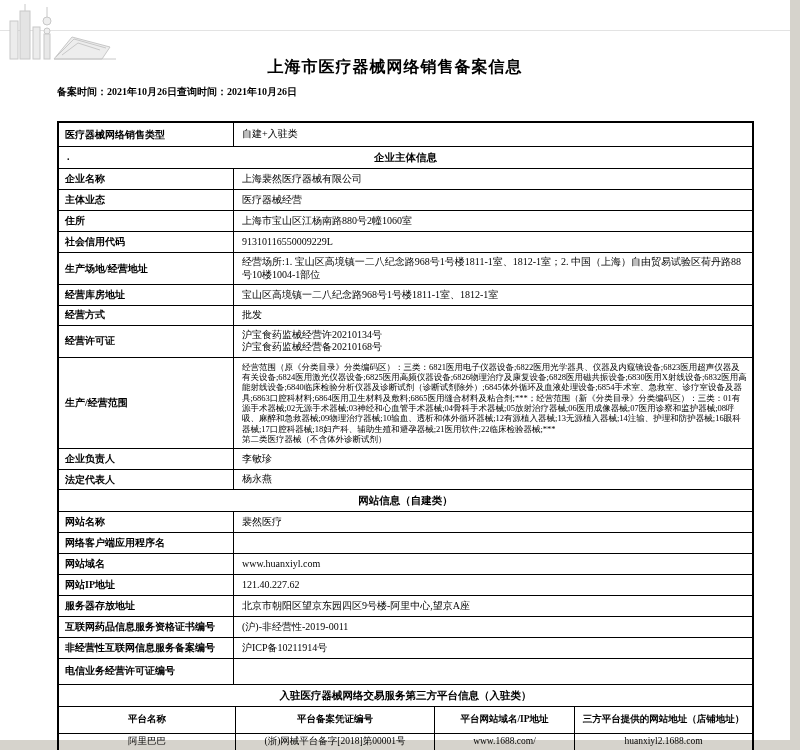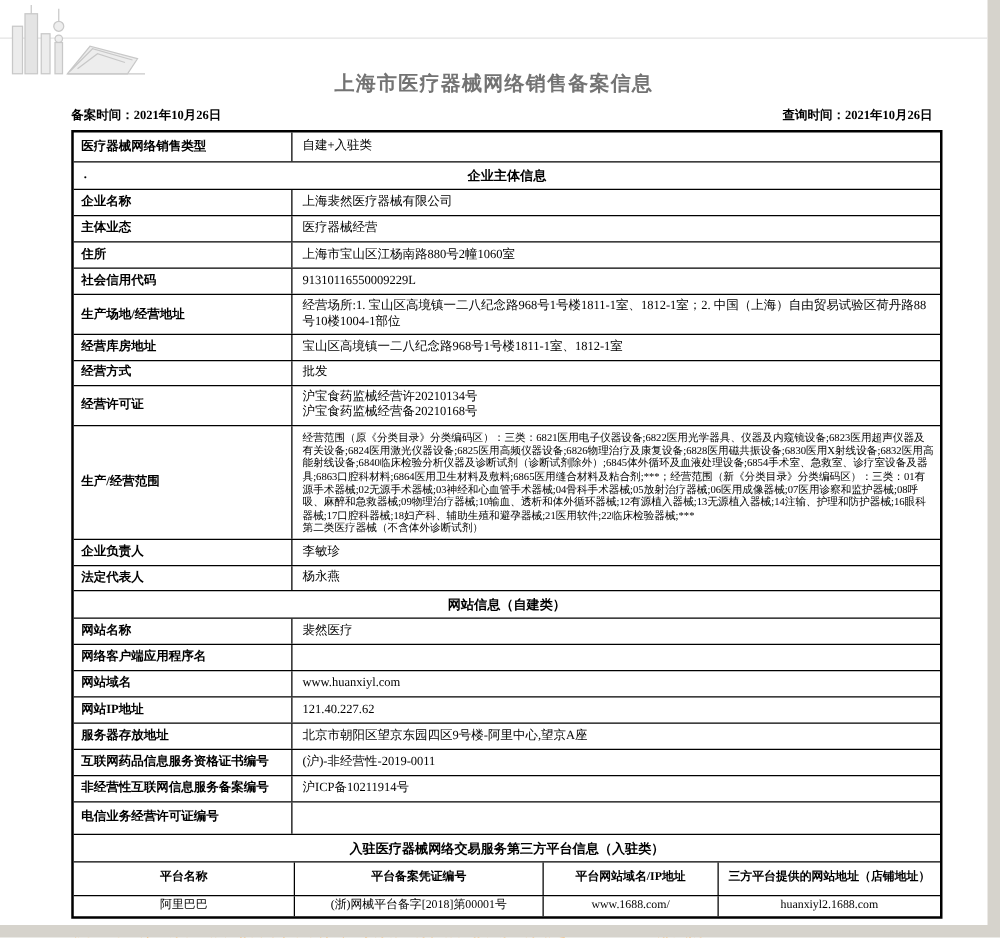--- a/index.html
+++ b/index.html
@@ -27,23 +27,23 @@
   .page-title {
     position:absolute; top:57px; left:0; width:790px;
     text-align:center;
     font-size:16px; font-weight:bold;
     letter-spacing:1px;
   }
   .content {
     position:absolute; top:85px; left:57px; width:689px;
   }
   .times {
-    display:flex; justify-content:space-between;
+    display:flex; 
     font-size:10px; font-weight:bold;
-    margin-bottom:5px;
+    margin-bottom:22px;
   }
   .main-table {
     width:697px;
     border:2px solid #000;
   }
   .row { display:flex; align-items:stretch; border-top:1px solid #000; }
   .main-table > .row:first-child, .main-table > .section-row:first-child { border-top:none; }
   .cell-label {
     width:175px; flex:0 0 175px;
     border-right:1px solid #000;
@@ -121,21 +121,21 @@
       <circle cx="41" cy="28" r="3" fill="#eeeeee"></circle>
       <line x1="41" y1="4" x2="41" y2="14"></line>
       <rect x="38" y="31" width="6" height="25" fill="#e8e8e8"></rect>
       <path d="M48 56 L66 34 L104 44 L96 56 Z" fill="#ededed"></path>
       <path d="M50 54 L68 36 L100 45"></path>
       <path d="M56 52 L72 40 L94 47"></path>
       <line x1="48" y1="56" x2="110" y2="56"></line>
     </g>
   </svg>
 
-  <div class="page-title" style="color: #737373;">上海市医疗器械网络销售备案信息</div>
+  <div class="page-title" style="color: #000000;">上海市医疗器械网络销售备案信息</div>
 
   <div class="content">
     <div class="times">
       <span>备案时间：2021年10月26日</span>
       <span>查询时间：2021年10月26日</span>
     </div>
 
     <div class="main-table">
 
       <div class="row h23">

